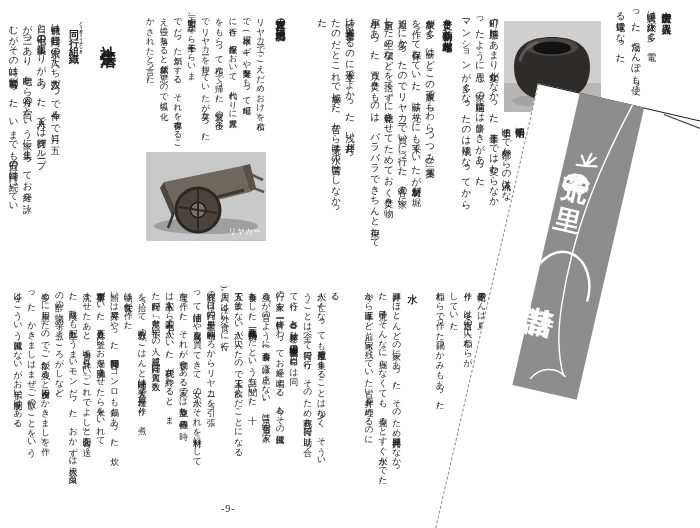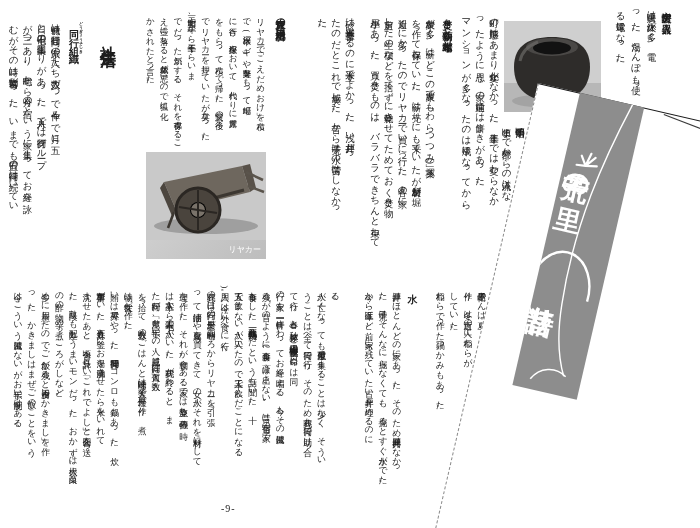--- a/index.html
+++ b/index.html
@@ -66,21 +66,21 @@
         <div class="col f85">で、根深(ネギ)や野菜をもって町場</div>
         <div class="col f85">に行き、根深をおいて、代わりに糞尿</div>
         <div class="col f85">をもらって積んで帰った。父親の後ろ</div>
         <div class="col f85">でリヤカーを押していたが臭かった。</div>
         <div class="col f85">昭和二十一、二年から三十年くらいま</div>
         <div class="col f85">でだった気がする。それを保存するこ</div>
         <div class="col f85">え壺に落ちると体裁が悪いので狐に化</div>
         <div class="col f85">かされたと言った。</div>
       </div>
 
-    <div class="photo" style="left:146px;top:152px;width:120px;height:107px;">
+    <div class="photo" style="left:146px;top:152px;width:120px;height:89px;">
       <svg width="120" height="88" viewBox="0 0 120 88">
         <rect x="0" y="0" width="120" height="88" fill="#c9c9c9"></rect>
         <ellipse cx="60" cy="74" rx="52" ry="8" fill="#9f9f9f"></ellipse>
         <polygon points="18,30 96,14 104,40 30,58" fill="#6e675e"></polygon>
         <polygon points="18,30 30,58 26,64 14,36" fill="#4c463f"></polygon>
         <polygon points="96,14 104,40 110,36 104,12" fill="#585149"></polygon>
         <line x1="30" y1="56" x2="98" y2="38" stroke="#3c3731" stroke-width="3"></line>
         <circle cx="52" cy="58" r="22" fill="#4a443d" stroke="#2b2723" stroke-width="3"></circle>
         <circle cx="52" cy="58" r="8" fill="#706community"></circle>
         <circle cx="52" cy="58" r="7" fill="#7a736a"></circle>

